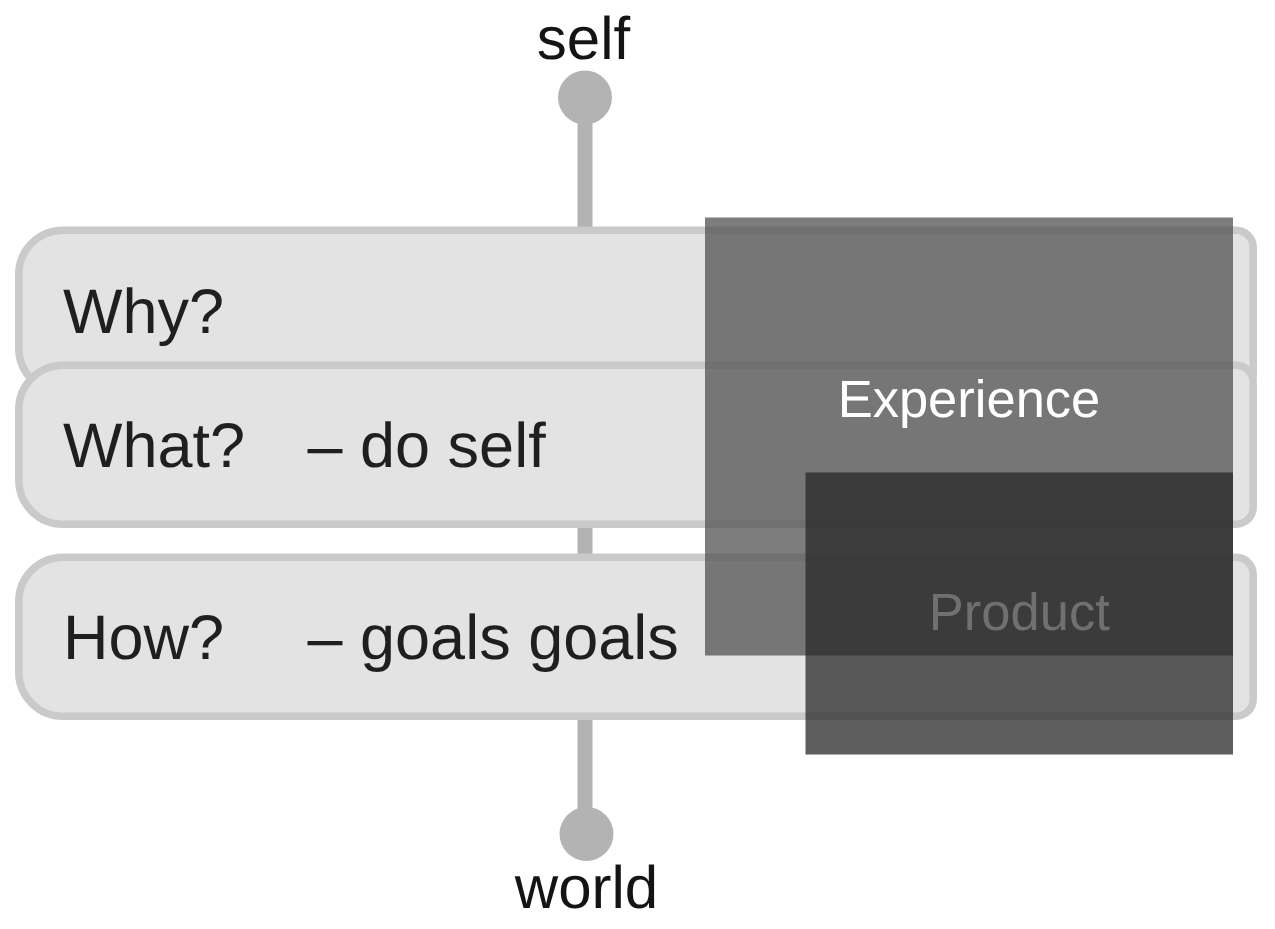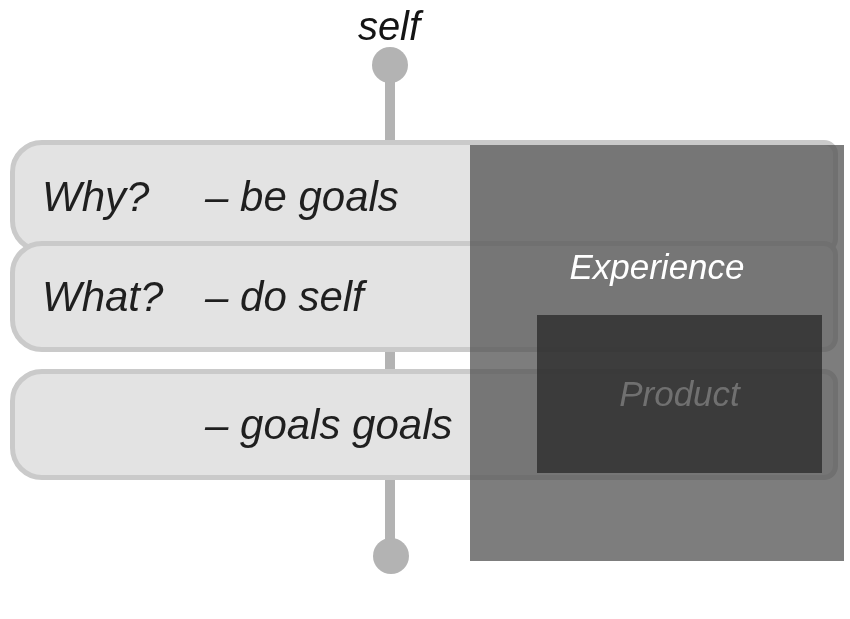--- a/index.html
+++ b/index.html
@@ -7,21 +7,20 @@
     padding: 0;
     background: #ffffff;
   }
   .canvas {
     position: relative;
     width: 850px;
     height: 619px;
     background: #ffffff;
     overflow: hidden;
     font-family: "Liberation Sans", "DejaVu Sans", sans-serif;
-    font-style: italic;
   }
 
   
   .connector-line {
     position: absolute;
     left: 385px;
     top: 64px;
     width: 10px;
     height: 493px;
     background: #b3b3b3;
@@ -54,21 +53,21 @@
   .row {
     position: absolute;
     left: 10px;
     width: 828px;
     box-sizing: border-box;
     background: #e3e3e3;
     border: 5px solid #cacaca;
     border-radius: 32px 14px 14px 32px;
     z-index: 2;
   }
-  .row.r1 { top: 140px; height: 113px; padding-left: 24px; }
+  .row.r1 { top: 151px; height: 113px; padding-left: 24px; }
   .row.r2 { top: 241px; height: 111px; }
   .row.r3 { top: 369px; height: 111px; }
 
   .row .q, .row .g {
     position: absolute;
     top: 50%;
     transform: translateY(-50%);
     font-size: 42px;
     line-height: 42px;
     color: #1f1f1f;
@@ -76,41 +75,40 @@
   }
   .row .q { left: 27px; }
   .row .g { left: 190px; }
 
   
   .overlay-experience {
     position: absolute;
     left: 470px;
     top: 145px;
     width: 352px;
-    height: 416px;
+    height: 292px;
     background: rgba(82, 82, 82, 0.75);
     z-index: 3;
-    padding-left: 22px;
   }
   .overlay-experience .label {
     position: absolute;
     top: 100px;
     left: 0;
     width: 100%;
     text-align: center;
     font-size: 35px;
     line-height: 44px;
     color: #ffffff;
   }
   .overlay-product {
     position: absolute;
     left: 537px;
     top: 315px;
     width: 285px;
-    height: 158px;
+    height: 188px;
     background: rgba(40, 40, 40, 0.75);
     display: flex;
     align-items: center;
     justify-content: center;
     z-index: 4;
   }
   .overlay-product .label {
     font-size: 35px;
     line-height: 44px;
     color: #707070;
@@ -122,34 +120,35 @@
 <div class="canvas">
 
   <div class="connector-line"></div>
   <div class="node-circle top"></div>
   <div class="node-circle bottom"></div>
 
   <div class="node-label self">self</div>
 
   <div class="row r1">
     <span class="q">Why?</span>
-    <span class="g">– be goals</span>
   </div>
 
   <div class="row r2">
     <span class="q">What?</span>
     <span class="g">– do self</span>
   </div>
 
   <div class="row r3">
+    <span class="q">How?</span>
     <span class="g">– goals goals</span>
   </div>
 
   <div class="overlay-experience">
     <div class="label">Experience</div>
   </div>
 
   <div class="overlay-product">
     <div class="label">Product</div>
   </div>
 
+  <div class="node-label world">world</div>
 
 </div>
 
 </body></html>

